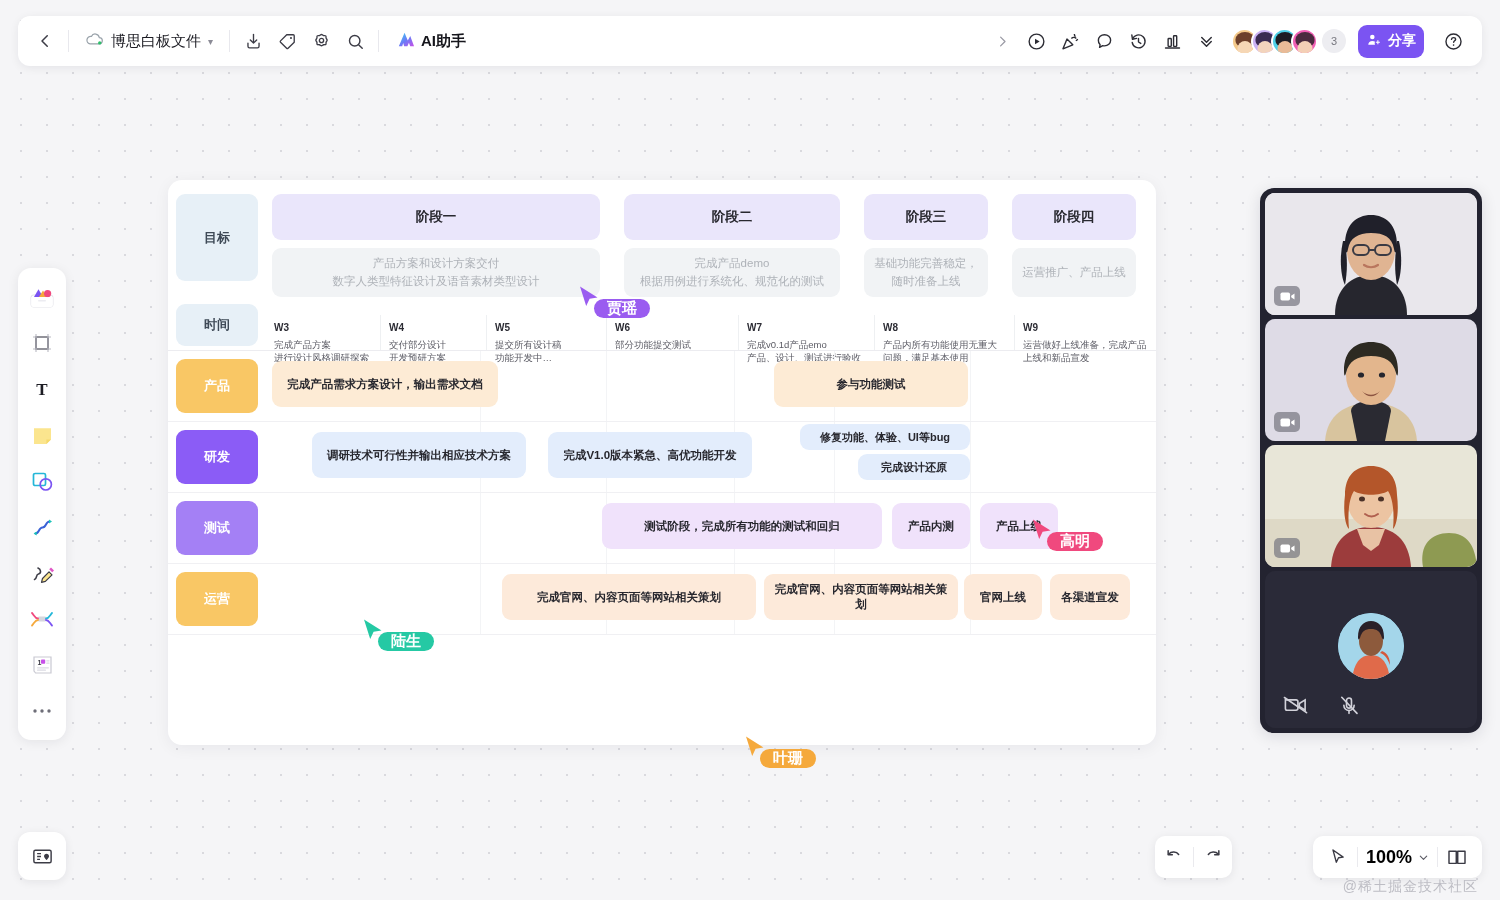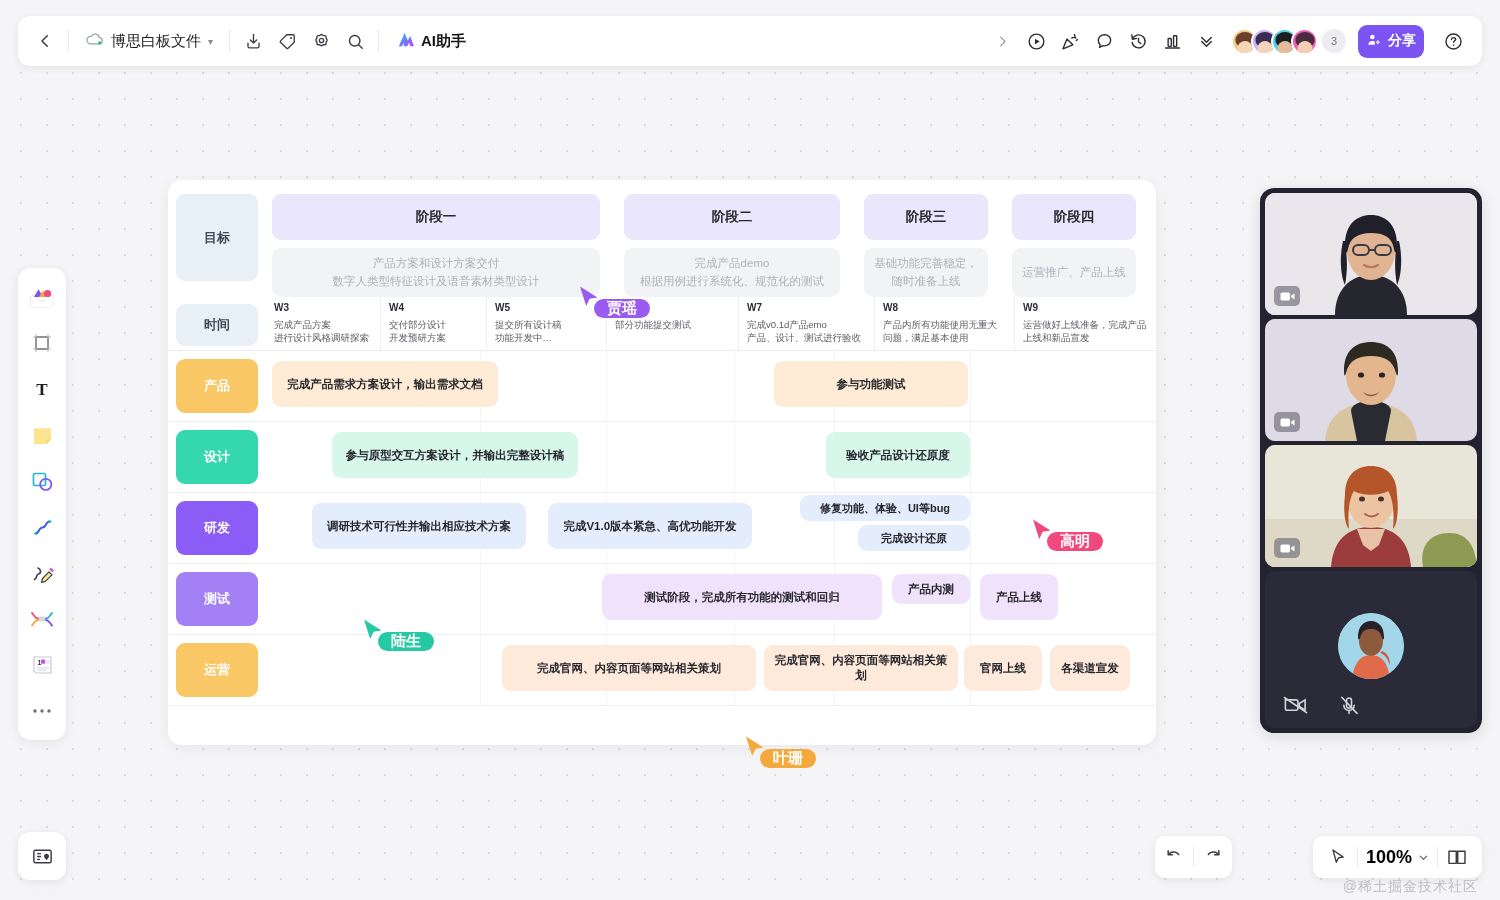--- a/index.html
+++ b/index.html
@@ -145,21 +145,21 @@
     font-size: 11.5px; color: #aeb2b8; line-height: 1.55; text-align: center; padding: 0 8px;
   }
 
   
   #timerow { height: 56px; border-bottom: 1px solid #ececf0; }
   #timerow .rowlabel { background: #e7f0f7; color: #3f4a57; height: 42px; margin-top:4px; }
   .week-grid { display: flex; height: 100%; }
   .week {
     padding: 6px 8px 0 8px;
     border-left: 1px solid #eef0f2;
-    font-size: 9.5px; color: #5b5b64; line-height: 1.45;
+    font-size: 9.5px; color: #5b5b64; line-height: 1.45; margin-top: 20px;
   }
   .week:first-child { border-left: none; }
   .week b { display: block; font-size: 10px; color: #2c2c34; font-weight: 700; margin-bottom: 2px; }
 
   
   .lane { height: 71px; border-bottom: 1px solid #f0f0f3; position: relative; }
   .lane .rowlabel-cell { padding: 8px 0; }
   .lane-cells { position: absolute; left: 98px; right: 0; top: 0; bottom: 0; }
   .gridline { position: absolute; top: 0; bottom: 0; width: 1px; background: #f3f4f6; }
   .card {
@@ -567,35 +567,20 @@
           <div class="gridline" style="left: 340px;"></div>
           <div class="gridline" style="left: 468px;"></div>
           <div class="gridline" style="left: 568px;"></div>
           <div class="gridline" style="left: 704px;"></div>
           <div class="card" style="left: 6px; width: 226px; top: 10px; height: 46px; background: rgb(253, 235, 213);">完成产品需求方案设计，输出需求文档</div>
           <div class="card" style="left: 508px; width: 194px; top: 10px; height: 46px; background: rgb(253, 235, 213);">参与功能测试</div>
         </div>
       </div>
       <div class="brow lane">
         <div class="rowlabel-cell">
-          <div class="rowlabel" style="background: rgb(52, 215, 174);">设计</div>
-        </div>
-        <div class="rowbody"></div>
-        <div class="lane-cells">
-          <div class="gridline" style="left: 214px;"></div>
-          <div class="gridline" style="left: 340px;"></div>
-          <div class="gridline" style="left: 468px;"></div>
-          <div class="gridline" style="left: 568px;"></div>
-          <div class="gridline" style="left: 704px;"></div>
-          <div class="card" style="left: 66px; width: 246px; top: 10px; height: 46px; background: rgb(215, 247, 234);">参与原型交互方案设计，并输出完整设计稿</div>
-          <div class="card" style="left: 560px; width: 144px; top: 10px; height: 46px; background: rgb(215, 247, 234);">验收产品设计还原度</div>
-        </div>
-      </div>
-      <div class="brow lane">
-        <div class="rowlabel-cell">
           <div class="rowlabel" style="background: #8b5cf6;">研发</div>
         </div>
         <div class="rowbody"></div>
         <div class="lane-cells">
           <div class="gridline" style="left: 214px;"></div>
           <div class="gridline" style="left: 340px;"></div>
           <div class="gridline" style="left: 468px;"></div>
           <div class="gridline" style="left: 568px;"></div>
           <div class="gridline" style="left: 704px;"></div>
           <div class="card" style="left: 46px; width: 214px; top: 10px; height: 46px; background: rgb(227, 237, 252);">调研技术可行性并输出相应技术方案</div>
@@ -609,21 +594,21 @@
           <div class="rowlabel" style="background: rgb(164, 128, 245);">测试</div>
         </div>
         <div class="rowbody"></div>
         <div class="lane-cells">
           <div class="gridline" style="left: 214px;"></div>
           <div class="gridline" style="left: 340px;"></div>
           <div class="gridline" style="left: 468px;"></div>
           <div class="gridline" style="left: 568px;"></div>
           <div class="gridline" style="left: 704px;"></div>
           <div class="card" style="left: 336px; width: 280px; top: 10px; height: 46px; background: rgb(240, 226, 251);">测试阶段，完成所有功能的测试和回归</div>
-          <div class="card" style="left: 626px; width: 78px; top: 10px; height: 30px; background: rgb(240, 226, 251);">产品内测</div>
+          <div class="card" style="left: 626px; width: 78px; top: 10px; height: 46px; background: rgb(240, 226, 251);">产品内测</div>
           <div class="card" style="left: 714px; width: 78px; top: 10px; height: 46px; background: rgb(240, 226, 251);">产品上线</div>
         </div>
       </div>
       <div class="brow lane">
         <div class="rowlabel-cell">
           <div class="rowlabel" style="background: rgb(249, 199, 101);">运营</div>
         </div>
         <div class="rowbody"></div>
         <div class="lane-cells">
           <div class="gridline" style="left: 214px;"></div>

